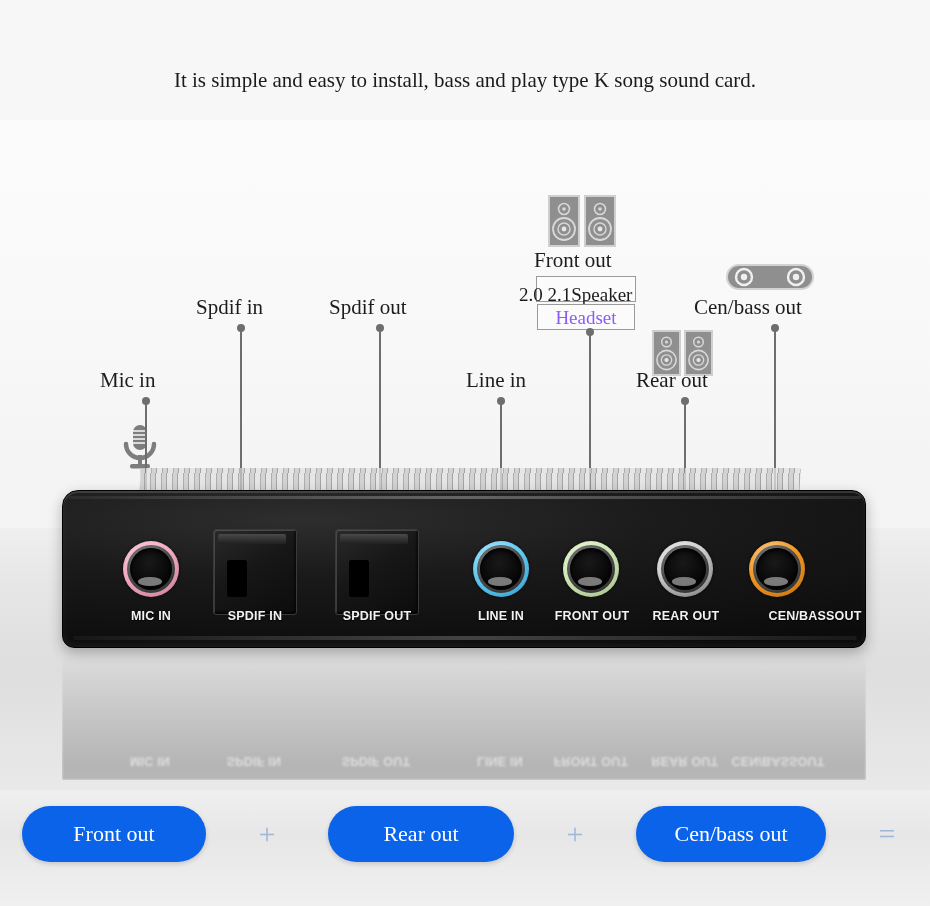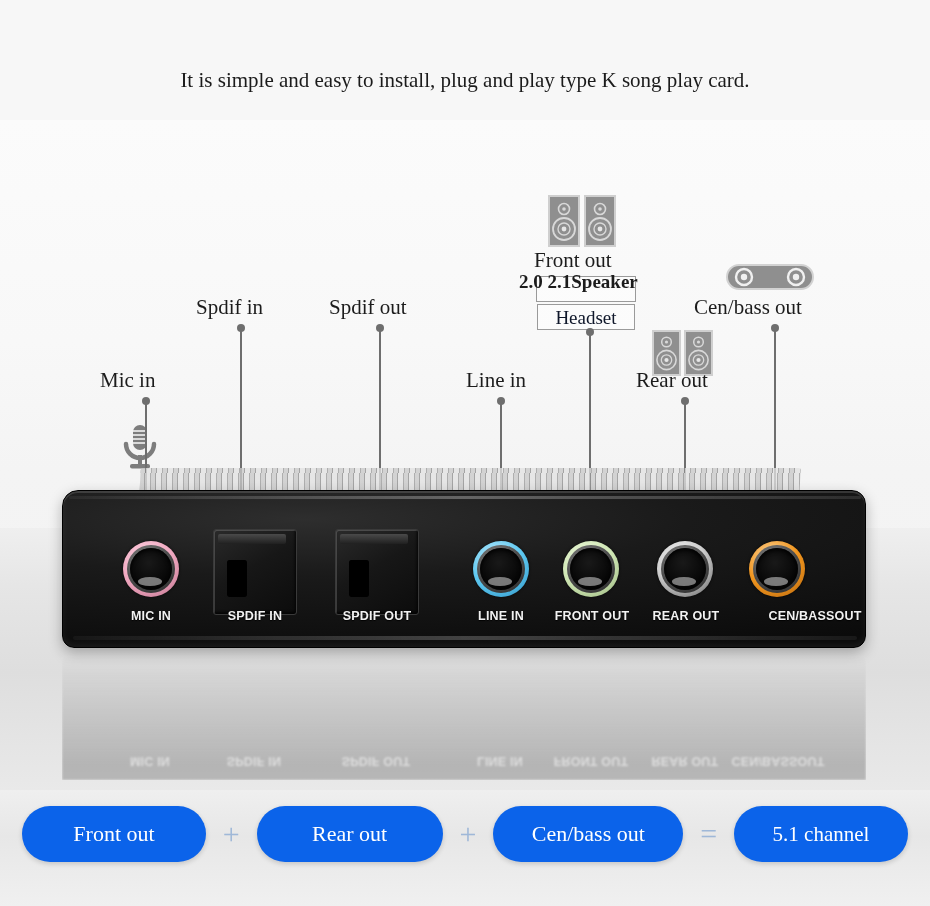--- a/index.html
+++ b/index.html
@@ -68,21 +68,21 @@
   .ico { position: absolute; }
   .ico svg { display: block; }
 
   
   .boxed {
     position: absolute;
     border: 1px solid #9a9a9a;
     background: rgba(252,252,252,0.72);
     font-family: "Liberation Serif", serif;
     font-size: 19px;
-    color: #0f172a;
+    color: #8b5cf6;
     text-align: center;
     white-space: nowrap;
     line-height: 1;
     display: flex; align-items: center; justify-content: center;
   }
   .overlay-text {
     position: absolute;
     font-family: "Liberation Serif", serif;
     font-size: 19px;
     color: #1c1c1c;
@@ -233,21 +233,21 @@
     font-family: "Liberation Serif", serif;
     font-size: 30px;
     color: #9fb8d8;
     width: 42px; text-align: center;
   }
 </style>
 </head>
 <body>
 
 <div id="header">
-  <div id="subtitle">It is simple and easy to install, plug and play type K song play card.</div>
+  <div id="subtitle">It is simple and easy to install, bass and play type K song sound card.</div>
 </div>
 
 <div id="stage">
   <div class="bg-wash"></div>
   <div class="floor"></div>
 
   <div class="ico" style="left:118px; top:302px;">
     <svg width="44" height="50" viewBox="0 0 44 50">
       <rect x="15" y="3" width="14" height="25" rx="7" fill="#7d7d7d"></rect>
       <g stroke="#f2f2f2" stroke-width="1.6">
@@ -308,21 +308,21 @@
 
   <div class="callout" style="left:100px; top:248px;">Mic in</div>
   <div class="callout" style="left:196px; top:175px;">Spdif in</div>
   <div class="callout" style="left:329px; top:175px;">Spdif out</div>
   <div class="callout" style="left:466px; top:248px;">Line in</div>
   <div class="callout" style="left:534px; top:128px;">Front out</div>
   <div class="callout" style="left:636px; top:248px;">Rear out</div>
   <div class="callout" style="left:694px; top:175px;">Cen/bass out</div>
 
   <div class="boxed" style="left:536px; top:156px; width:100px; height:26px;"></div>
-  <div class="overlay-text" style="left:519px; top:151px;font-weight:bold;">2.0 2.1Speaker</div>
+  <div class="overlay-text" style="left:519px; top:164px;">2.0 2.1Speaker</div>
   <div class="boxed" style="left:537px; top:184px; width:98px; height:26px;">Headset</div>
 
   <div class="leader" style="left:145px; top:282px;  height:142px;"></div>
   <div class="leader" style="left:240px; top:209px;  height:218px;"></div>
   <div class="leader" style="left:379px; top:209px;  height:218px;"></div>
   <div class="leader" style="left:500px; top:282px;  height:142px;"></div>
   <div class="leader" style="left:589px; top:213px;  height:212px;"></div>
   <div class="leader" style="left:684px; top:282px;  height:143px;"></div>
   <div class="leader" style="left:774px; top:209px;  height:217px;"></div>
 
@@ -399,15 +399,14 @@
 </div>
 
 <div id="formula">
   <div id="formula-inner">
     <div class="pill p1">Front out</div>
     <div class="op">+</div>
     <div class="pill p2">Rear out</div>
     <div class="op">+</div>
     <div class="pill p3">Cen/bass out</div>
     <div class="op">=</div>
-    <div class="pill p4">5.1 channel</div>
   </div>
 </div>
 
 </body></html>

